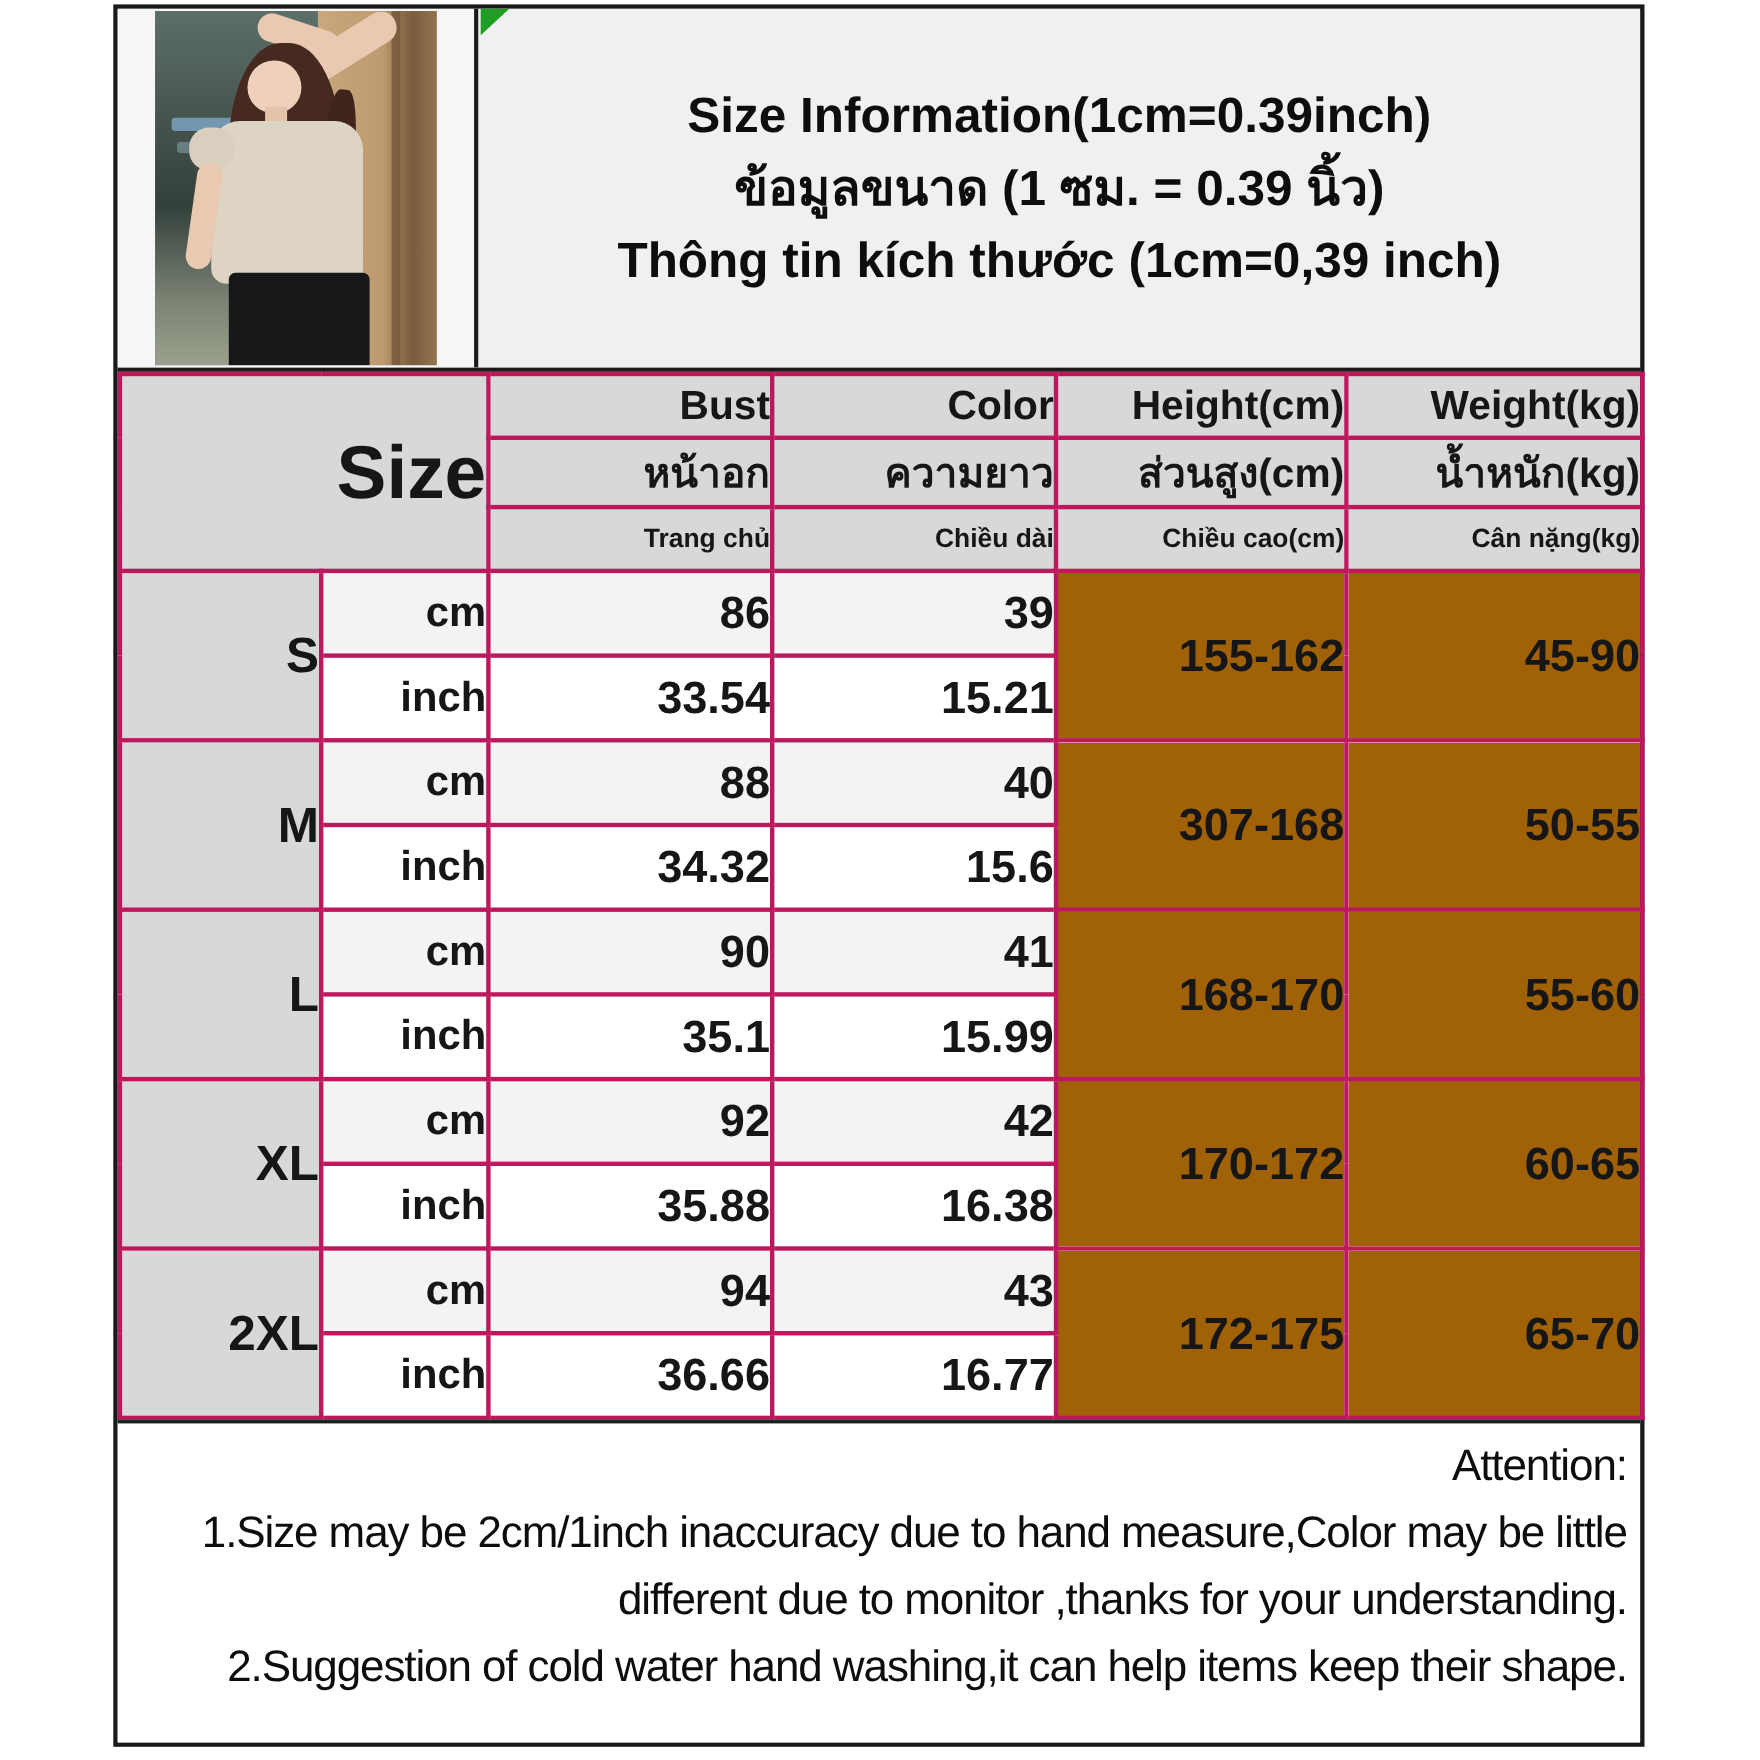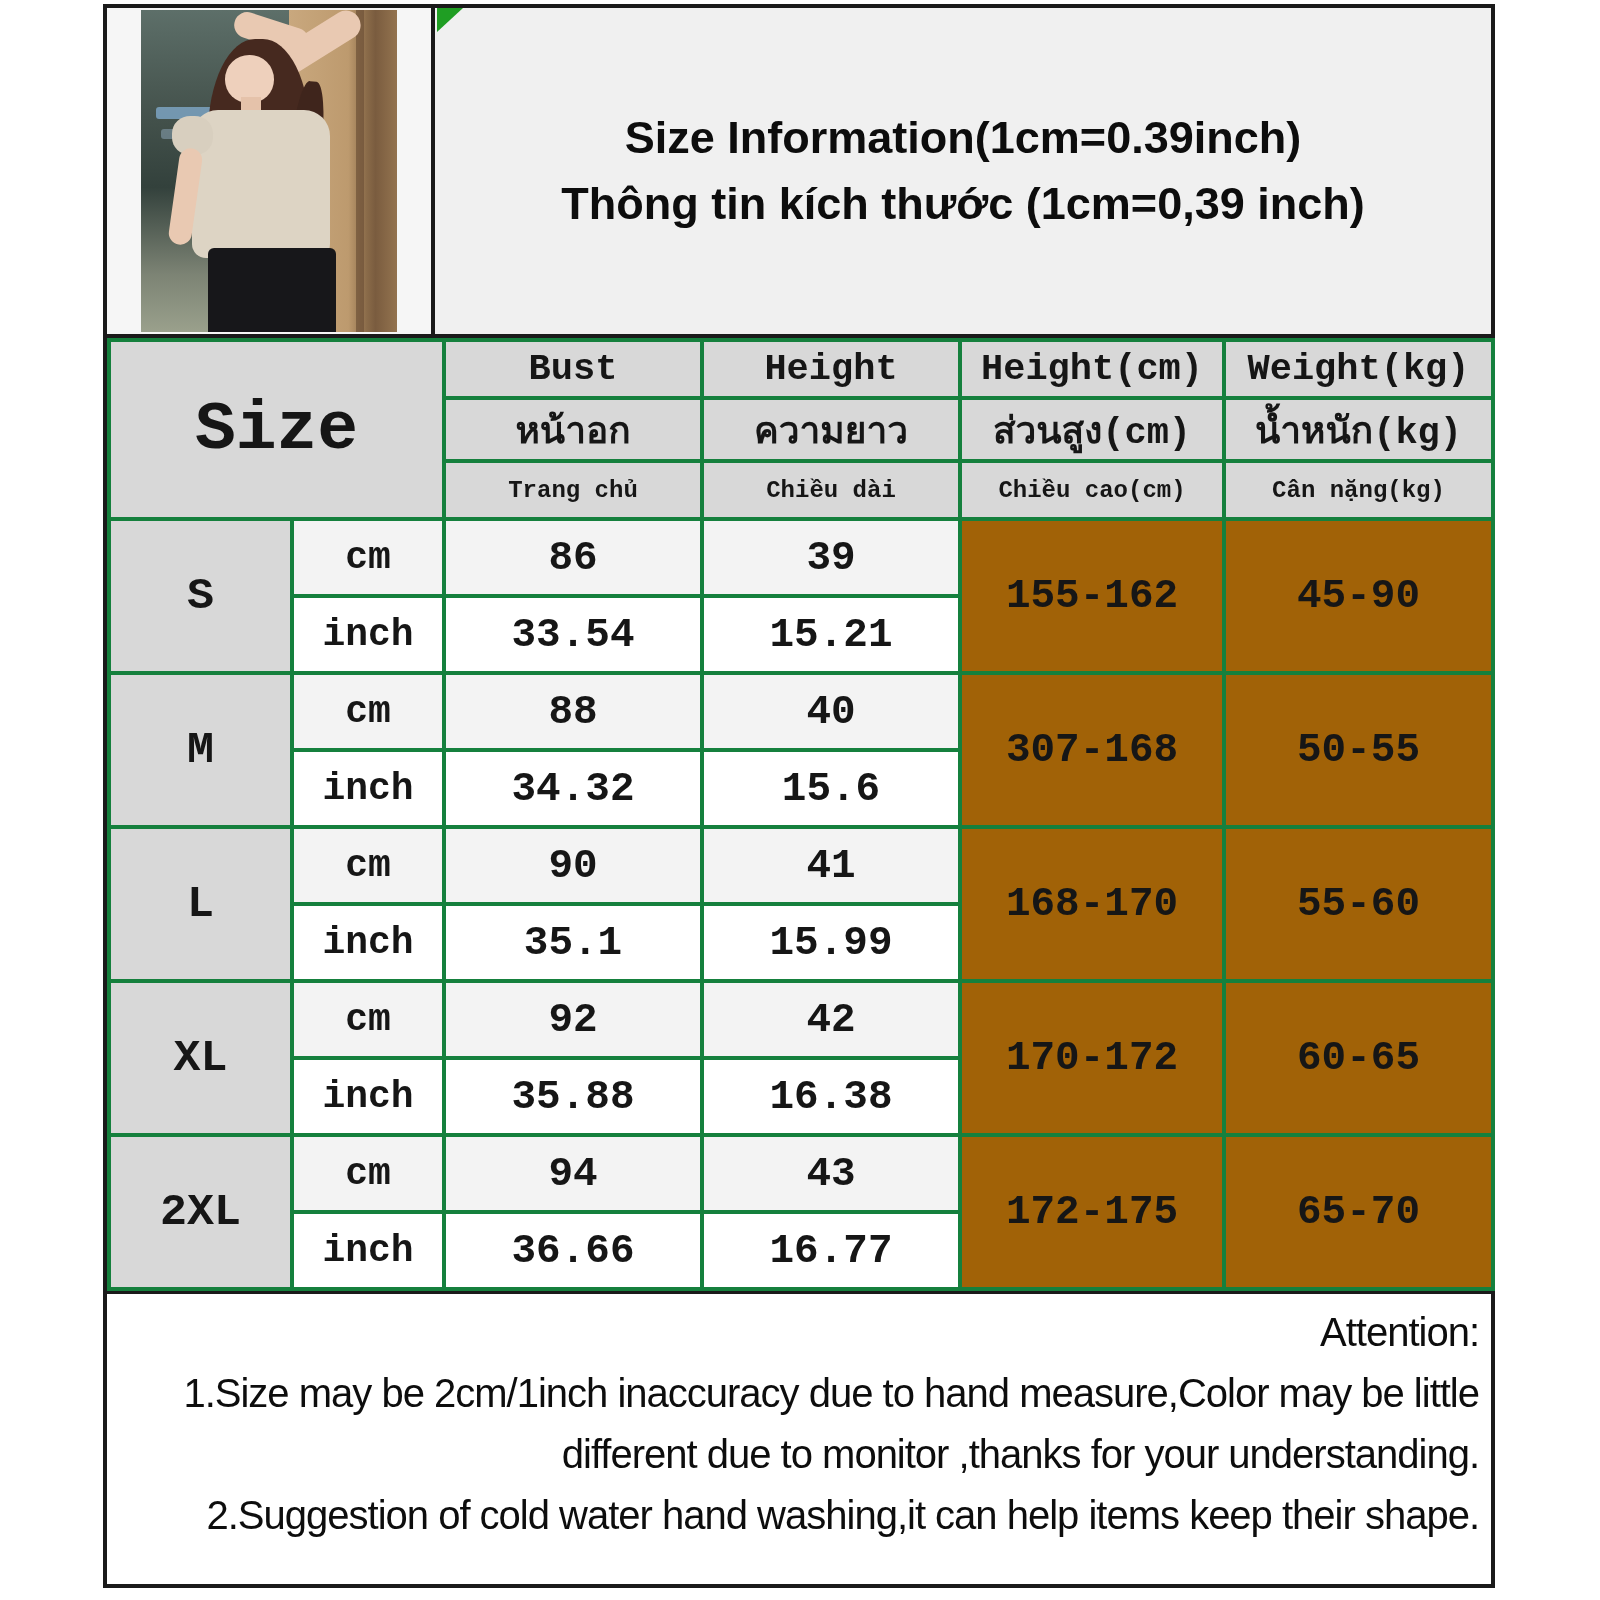--- a/index.html
+++ b/index.html
@@ -58,22 +58,22 @@
 1 58%,rgba(0,0,0,0) 62%);
     background-size:104px 86px;}
   .ph-sleeve{position:absolute;left:12%;top:33%;width:16%;height:12%;background:#d8cfbf;border-radius:45%;}
   .ph-arm2{position:absolute;left:13%;top:43%;width:9%;height:30%;background:#e9c9b2;
     border-radius:18px;transform:rotate(8deg);}
   .ph-skirt{position:absolute;left:26%;top:74%;width:50%;height:26%;background:#17171a;
     border-radius:6px 6px 0 0;}
   
   table.size-table{border-collapse:collapse;width:100%;table-layout:fixed;}
   .size-table th,.size-table td{
-    border:4px solid #15803d;text-align:center;vertical-align:middle;
-    padding:0;box-sizing:border-box;overflow:hidden;font-family:Liberation Mono, monospace;
+    border:4px solid #be185d;text-align:right;vertical-align:middle;
+    padding:0;box-sizing:border-box;overflow:hidden;
   }
   .size-table tr.hdr{height:58px;}
   .size-table tr.data{height:77px;}
   .hd{background:#d8d8d8;font-weight:700;font-size:37px;}
   .hd-vi{background:#d8d8d8;font-weight:700;font-size:24px;}
   .size-big{background:#d8d8d8;font-weight:700;font-size:68px;}
   .size-lb{background:#d8d8d8;font-weight:700;font-size:45px;}
   .unit{font-weight:700;font-size:38px;}
   .val{font-weight:700;font-size:41px;}
   .cm-bg{background:#f3f3f3;}
@@ -107,38 +107,39 @@
         <div class="ph-neck"></div>
         <div class="ph-shirt"></div>
         <div class="ph-sleeve"></div>
         <div class="ph-arm2"></div>
         <div class="ph-skirt"></div>
       </div>
     </div>
     <div class="title-cell">
       <div class="corner-flag"></div>
       <div class="title-line">Size Information(1cm=0.39inch)</div>
+      <div class="title-line">ข้อมูลขนาด (1 ซม. = 0.39 นิ้ว)</div>
       <div class="title-line">Thông tin kích thước (1cm=0,39 inch)</div>
     </div>
   </div>
 
   <table class="size-table">
     <colgroup>
       <col style="width:183px">
         <col style="width:152px">
         <col style="width:258px">
       <col style="width:258px">
         <col style="width:264px">
         <col style="width:269px">
     </colgroup>
     <tbody>
         <tr class="hdr">
       <th class="size-big" rowspan="3" colspan="2">Size</th>
       <th class="hd">Bust</th>
-      <th class="hd">Height</th>
+      <th class="hd">Color</th>
       <th class="hd">Height(cm)</th>
       <th class="hd">Weight(kg)</th>
     </tr>
     <tr class="hdr">
       <th class="hd">หน้าอก</th>
       <th class="hd">ความยาว</th>
       <th class="hd">ส่วนสูง(cm)</th>
       <th class="hd">น้ำหนัก(kg)</th>
     </tr>
     <tr class="hdr">

